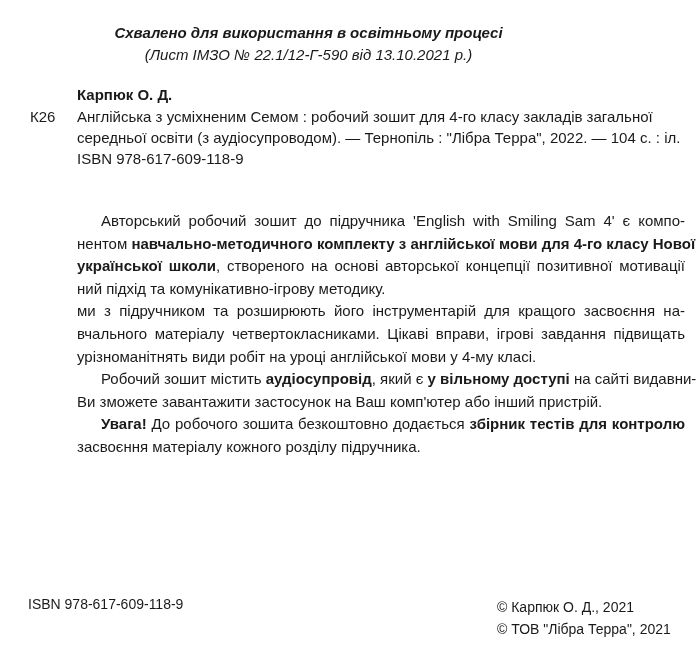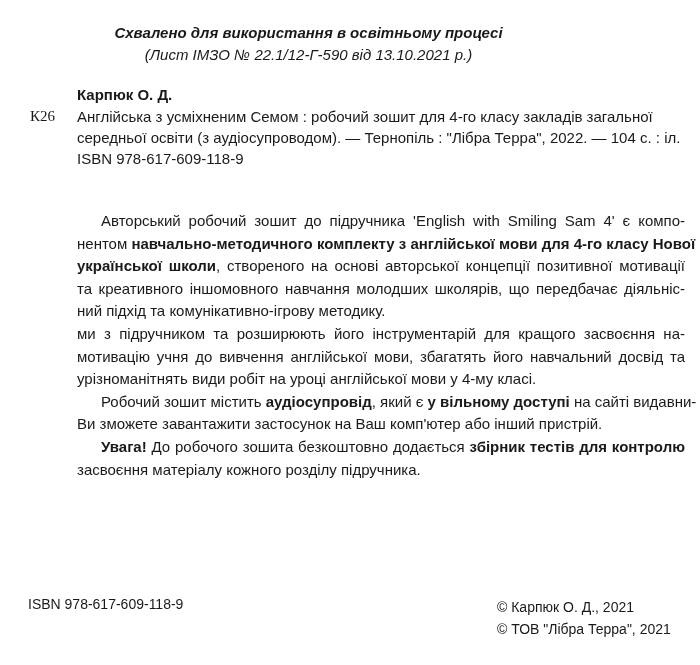--- a/index.html
+++ b/index.html
@@ -39,21 +39,20 @@
     .catalog .author {
       position: absolute;
       left: 77px;
       top: 0;
       font-weight: bold;
     }
     .catalog .code {
       position: absolute;
       left: 30px;
       top: 22px;
-      font-family: Liberation Serif, serif;
     }
     .catalog .desc {
       position: absolute;
       left: 77px;
       top: 22px;
       width: 610px;
     }
     .catalog .desc div { white-space: nowrap; }
 
     .body-text {
@@ -106,25 +105,24 @@
     <div>середньої освіти (з аудіосупроводом). — Тернопіль : "Лібра Терра", 2022. — 104 с. : іл.</div>
     <div>ISBN 978-617-609-118-9</div>
   </div>
 </div>
 
 <div class="body-text">
 
   <div class="ln indent"><span>Авторський робочий зошит до підручника 'English with Smiling Sam 4' є компо-</span></div>
   <div class="ln"><span>нентом </span><b>навчально-методичного комплекту з англійської мови для 4-го класу Нової</b></div>
   <div class="ln"><b>української школи</b><span>, створеного на основі авторської концепції позитивної мотивації</span></div>
-  <div class="ln"><span>та креативного іншомовного навчання молодших школярів, що передбачає діяльніс-</span></div>
   <div class="ln last"><span>ний підхід та комунікативно-ігрову методику.</span></div>
 
   <div class="ln"><span>ми з підручником та розширюють його інструментарій для кращого засвоєння на-</span></div>
-  <div class="ln"><span>мотивацію учня до вивчення англійської мови, збагатять його навчальний досвід та</span></div>
+  <div class="ln"><span>вчального матеріалу четвертокласниками. Цікаві вправи, ігрові завдання підвищать</span></div>
   <div class="ln last"><span>урізноманітнять види робіт на уроці англійської мови у 4-му класі.</span></div>
 
   <div class="ln indent"><span>Робочий зошит містить </span><b>аудіосупровід</b><span>, який є </span><b>у вільному доступі</b><span> на сайті видавни-</span></div>
   <div class="ln last"><span>Ви зможете завантажити застосунок на Ваш комп'ютер або інший пристрій.</span></div>
 
   <div class="ln indent"><b>Увага!</b><span> До робочого зошита безкоштовно додається </span><b>збірник тестів для контролю</b></div>
   <div class="ln last"><span>засвоєння матеріалу кожного розділу підручника.</span></div>
 </div>
 
 <div class="footer-isbn">ISBN 978-617-609-118-9</div>

